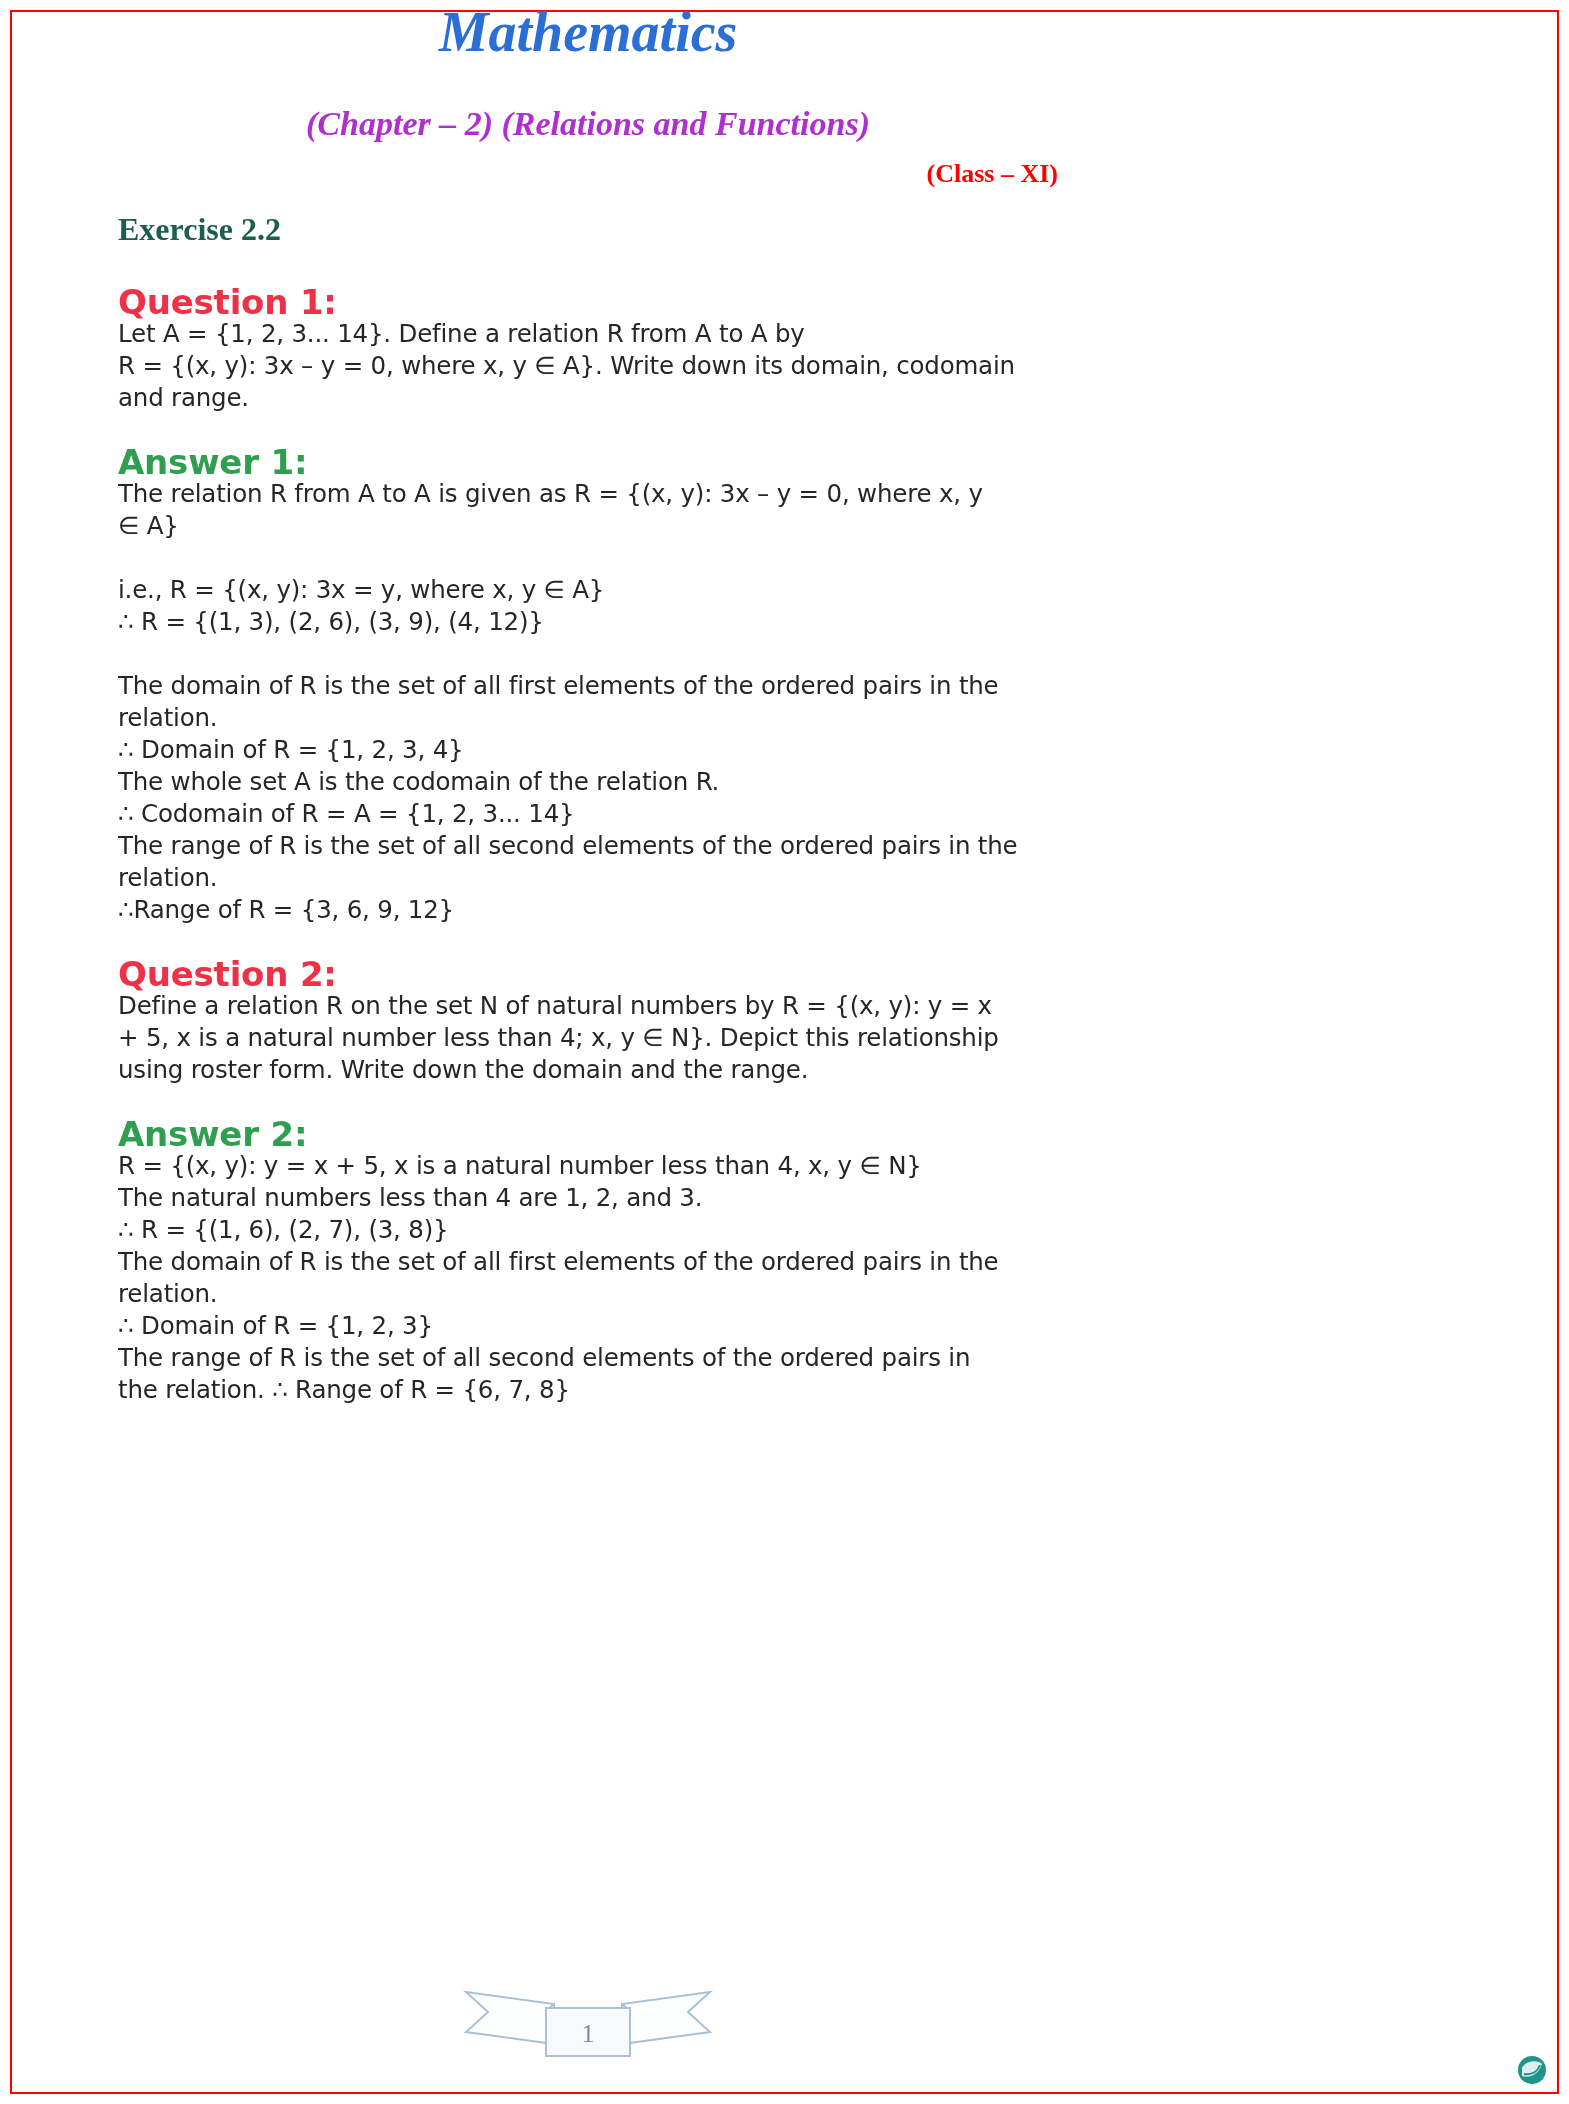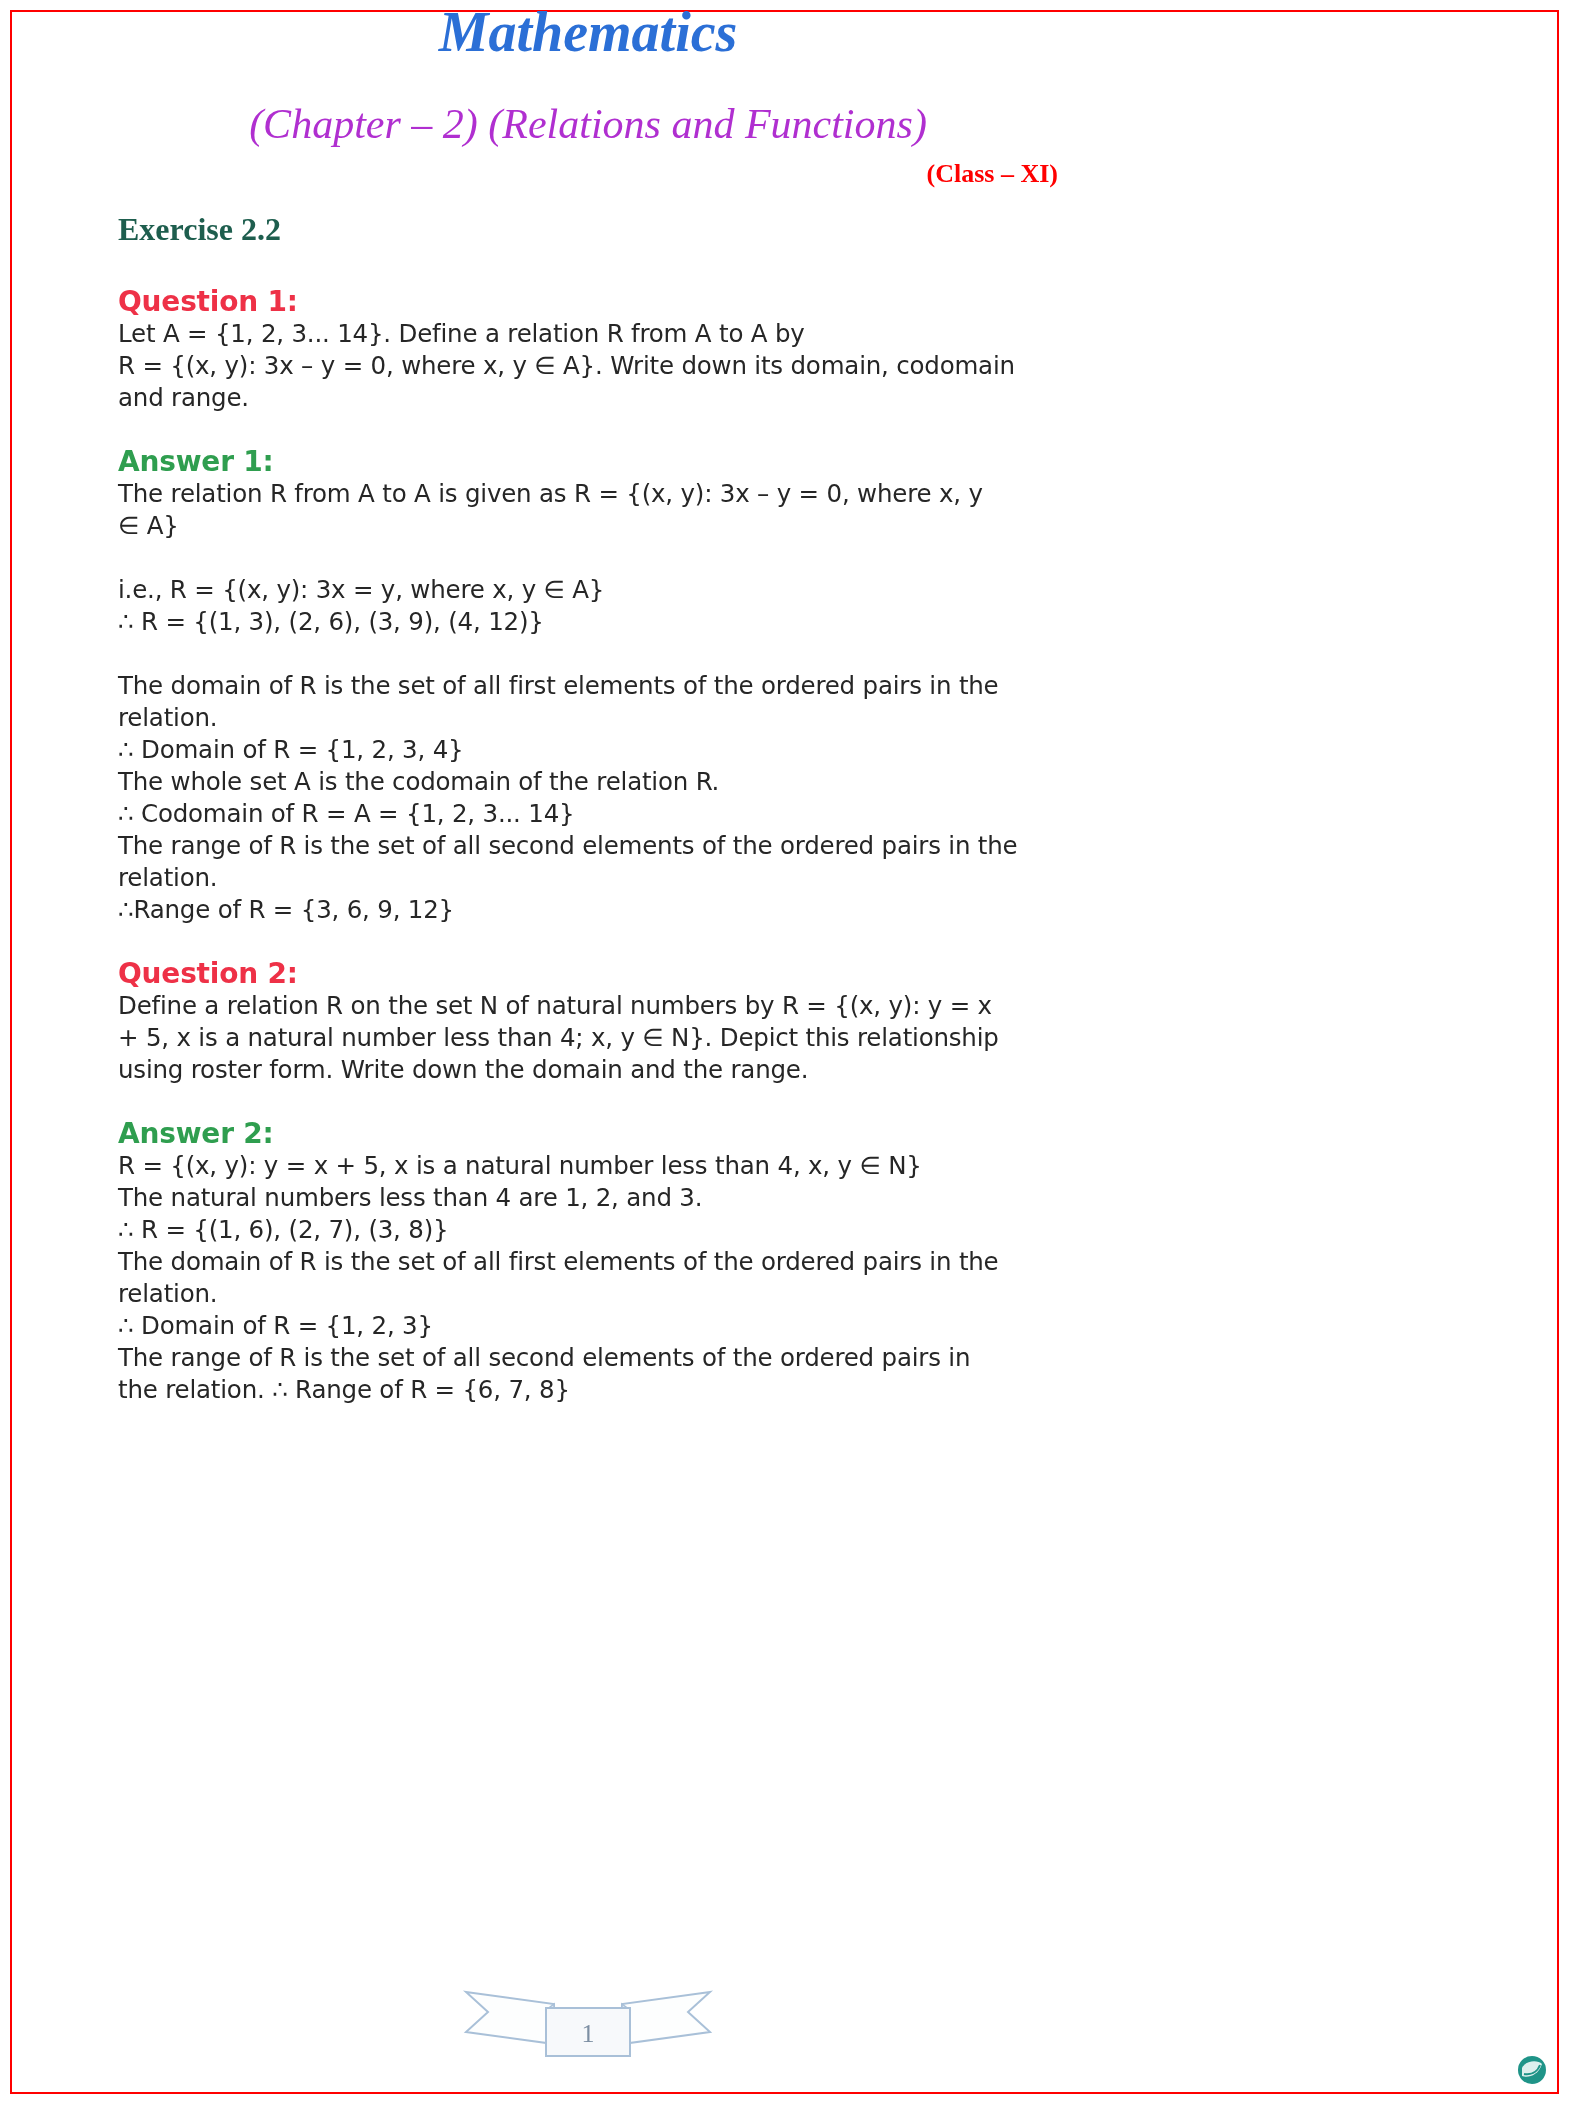--- a/index.html
+++ b/index.html
@@ -24,22 +24,22 @@
     text-align:center;
     font-family:"Liberation Serif","DejaVu Serif",serif;
     font-weight:bold;font-style:italic;
     font-size:56px;line-height:64px;
     color:var(--title,#2b6fd6);
   }
   .doc-chapter{
     position:absolute;top:104px;left:0;width:100%;
     text-align:center;
     font-family:"Liberation Serif","DejaVu Serif",serif;
-    font-weight:normal;font-style:italic;
-    font-size:42px;line-height:40px;
+    font-weight:bold;font-style:italic;
+    font-size:34px;line-height:40px;
     color:var(--chapter,#b02fd0);
   }
   .doc-class{
     position:absolute;top:158px;left:0;width:100%;
     text-align:right;
     font-family:"Liberation Serif","DejaVu Serif",serif;
     font-weight:bold;
     font-size:26px;line-height:32px;
     color:var(--class_line,#ff0000);
   }
@@ -50,21 +50,21 @@
     font-weight:bold;
     font-size:32px;line-height:38px;
     color:var(--exercise,#1e5e4e);
   }
   .sections{
     position:absolute;top:286px;left:0;width:100%;
     font-size:24.5px;line-height:32px;letter-spacing:-0.2px;
   }
   .qa-section + .qa-section{margin-top:32px;}
   .sec-heading{
-    font-weight:bold;font-size:28px;line-height:32px;
+    font-weight:bold;font-size:34px;line-height:32px;
   }
   .sec-heading.question{color:var(--question,#ee3147);}
   .sec-heading.answer{color:var(--answer,#2f9e4f);}
   .text-line{white-space:nowrap;}
   .text-line.blank{visibility:hidden;}
   .ribbon-wrap{
     position:absolute;top:1982px;left:0;width:100%;
     text-align:center;
   }
   .ribbon-wrap svg{display:inline-block;}

